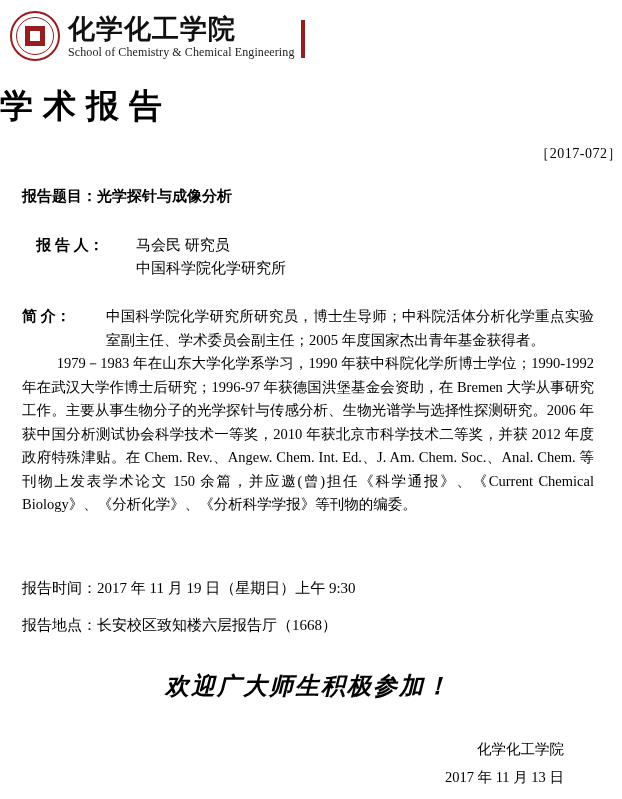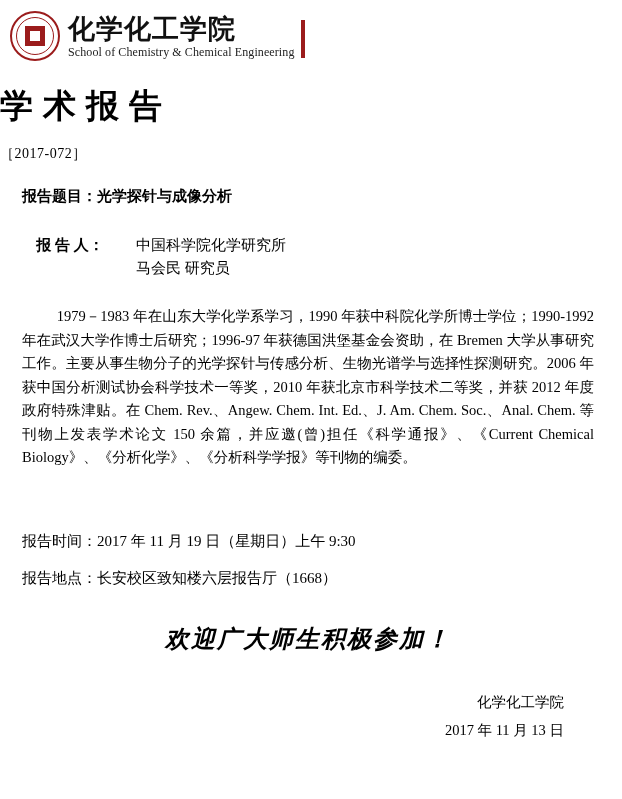--- a/index.html
+++ b/index.html
@@ -95,21 +95,21 @@
   .doc-title {
     text-align: left;
     font-family: "DejaVu Serif", serif;
     font-weight: bold;
     font-size: 33px;
     letter-spacing: 10px;
     margin-top: 18px;
     color: #000;
   }
   .doc-number {
-    text-align: left;
+    text-align: right;
     font-family: "Liberation Serif", serif;
     font-size: 14px;
     margin-top: 16px;
     letter-spacing: 0.5px;
   }
 
   
   .content {
     margin: 0 28px 0 22px;
     font-size: 14.5px;
@@ -221,26 +221,30 @@
   <div class="content">
 
     <div class="line-topic row">
       <span class="label">报告题目：</span>
       <span class="value">光学探针与成像分析</span>
     </div>
 
     <div class="speaker-block row">
       <span class="label speaker-label">报 告 人：</span>
       <span class="speaker-lines">
+        <div>马会民  研究员</div>
         <div>中国科学院化学研究所</div>
-        <div>马会民  研究员</div>
       </span>
     </div>
 
     <div class="bio-block">
+      <div class="row">
+        <span class="label bio-label">简    介：</span>
+        <span class="bio-first">中国科学院化学研究所研究员，博士生导师；中科院活体分析化学重点实验室副主任、学术委员会副主任；2005 年度国家杰出青年基金获得者。</span>
+      </div>
       <div class="bio-rest">1979－1983 年在山东大学化学系学习，1990 年获中科院化学所博士学位；1990-1992 年在武汉大学作博士后研究；1996-97 年获德国洪堡基金会资助，在 Bremen 大学从事研究工作。主要从事生物分子的光学探针与传感分析、生物光谱学与选择性探测研究。2006 年获中国分析测试协会科学技术一等奖，2010 年获北京市科学技术二等奖，并获 2012 年度政府特殊津贴。在 Chem. Rev.、Angew. Chem. Int. Ed.、J. Am. Chem. Soc.、Anal. Chem. 等刊物上发表学术论文 150 余篇，并应邀(曾)担任《科学通报》、《Current Chemical Biology》、《分析化学》、《分析科学学报》等刊物的编委。</div>
     </div>
 
     <div class="meta">
       <div class="row">
         <span class="label">报告时间：</span>
         <span class="value">2017 年 11 月 19 日（星期日）上午 9:30</span>
       </div>
       <div class="row">
         <span class="label">报告地点：</span>

